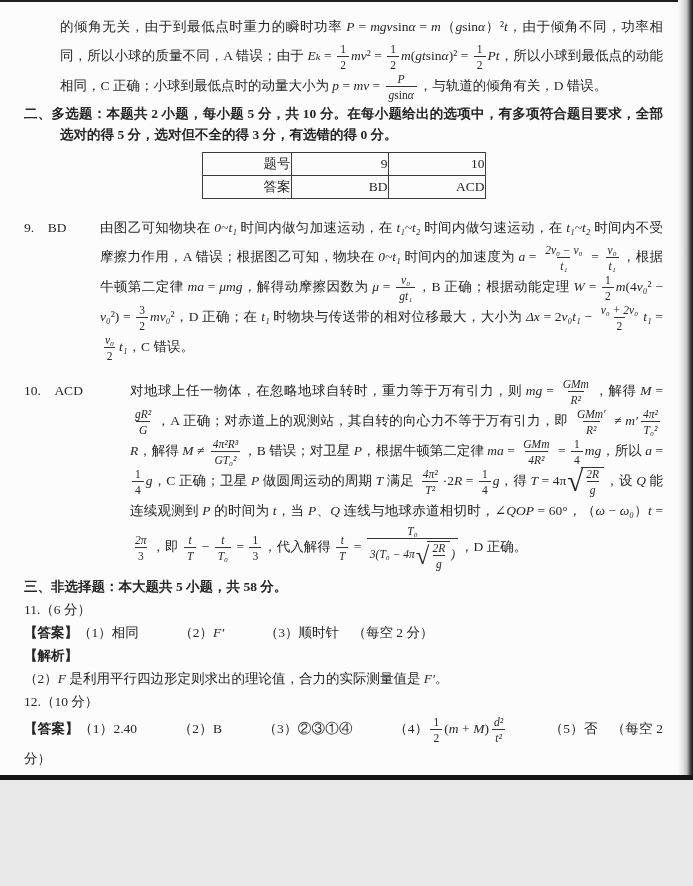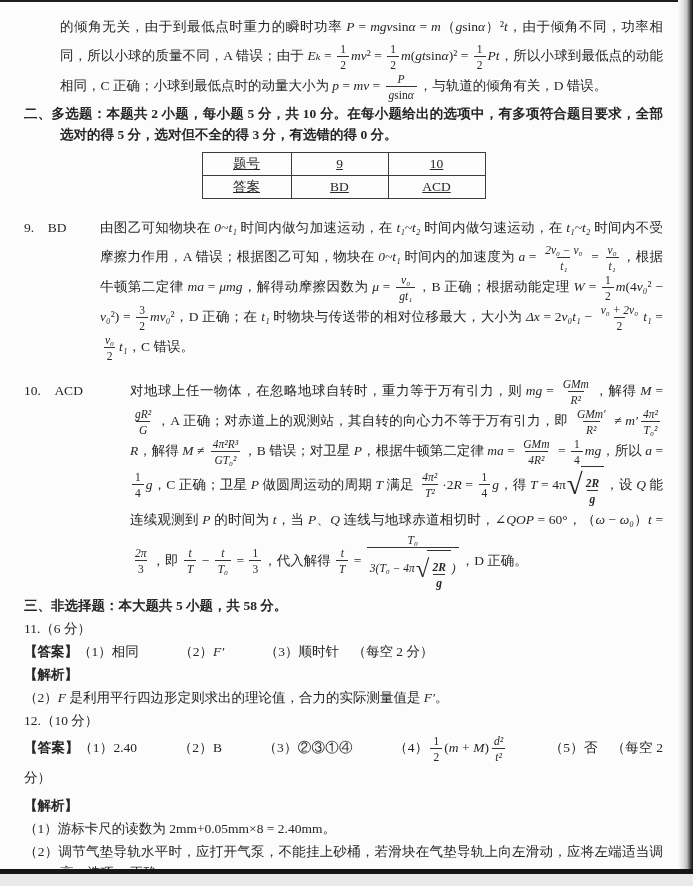--- a/index.html
+++ b/index.html
@@ -1,17 +1,17 @@
 <!DOCTYPE html>
 <html><head>
 <meta charset="utf-8">
 <style>
   html,body{margin:0;padding:0;}
   body{width:693px;height:886px;overflow:hidden;background:#e9e9e9;}
-  .page{position:relative;width:693px;height:874px;background:#fcfcfc;
+  .page{position:relative;width:693px;height:780px;background:#fcfcfc;
         font-family:"Liberation Serif","DejaVu Serif",serif;
         font-size:13.5px;color:#262626;box-sizing:border-box;
         padding:12px 30px 10px 24px;overflow:hidden;}
   .edge-top{position:absolute;top:0;left:0;width:100%;height:2px;background:#1f1f1f;z-index:5;}
   .edge-right{position:absolute;top:0;right:0;width:15px;height:100%;z-index:5;
         background:linear-gradient(to right,#fbfbfb 0%,#e2e2e2 35%,#bdbdbd 60%,#4a4a4a 82%,#141414 100%);}
   .edge-bottom{position:absolute;bottom:0;left:0;width:100%;height:5px;background:#161616;z-index:6;}
 
   p{margin:0;}
   .flow{text-align:justify;}
@@ -20,42 +20,42 @@
   .indent60{margin-left:36px;}
   .hang36{padding-left:36px;text-indent:-36px;}
   .hang64{padding-left:64px;text-indent:-64px;}
   .bd,.b-seg{font-weight:700;}
   .mi{font-style:italic;}
   .t{font-style:normal;}
   .mt2{margin-top:2px;} .mt4{margin-top:2px;} .mt6{margin-top:6px;}
 
   
   .anstable{border-collapse:collapse;margin:7px auto 6px auto;}
-  .anstable td{border:1px solid #3c3c3c;text-align:center;
-        width:96px;height:22px;padding:0;font-size:13.5px;text-decoration:underline;}
+  .anstable td{border:1px solid #3c3c3c;text-align:right;
+        width:96px;height:22px;padding:0;font-size:13.5px;}
   .anstable td.c0{width:88px;}
 
   
   .qrow{display:flex;align-items:flex-start;margin-top:14px;}
   .qlabel{flex:0 0 76px;line-height:29px;white-space:nowrap;}
   .qlabel.w110{flex-basis:106px;}
   .qbody{flex:1 1 auto;}
 
   
   .frac{display:inline-flex;flex-direction:column;align-items:center;
         vertical-align:middle;margin:0 2px;line-height:1;text-align:center;}
   .fn{padding:0 3px 1px 3px;font-size:11.5px;line-height:1.05;}
   .fd{border-top:1px solid #333;padding:2px 3px 0 3px;font-size:11.5px;line-height:1.05;}
   .fn .frac,.fd .frac{vertical-align:middle;}
   .fd .sqrt,.fn .sqrt{vertical-align:middle;}
 
   
   .sqrt{display:inline-flex;align-items:center;vertical-align:middle;margin:0 1px;}
   .rad{font-style:normal;font-size:2.15em;line-height:0.75;margin-right:-2px;align-self:center;}
-  .sq-body{display:inline-flex;border-top:1.4px solid #333;padding:10px 2px 0 2px;font-weight:bold;}
+  .sq-body{display:inline-flex;border-top:1.4px solid #333;padding:0 2px 0 2px;}
   .sq-body .frac{margin:0;}
 
   .ansline{line-height:30px;}
 </style>
 </head>
 <body>
 
 <div class="page">
   <div class="edge-top"></div>
   <div class="edge-right"></div>

